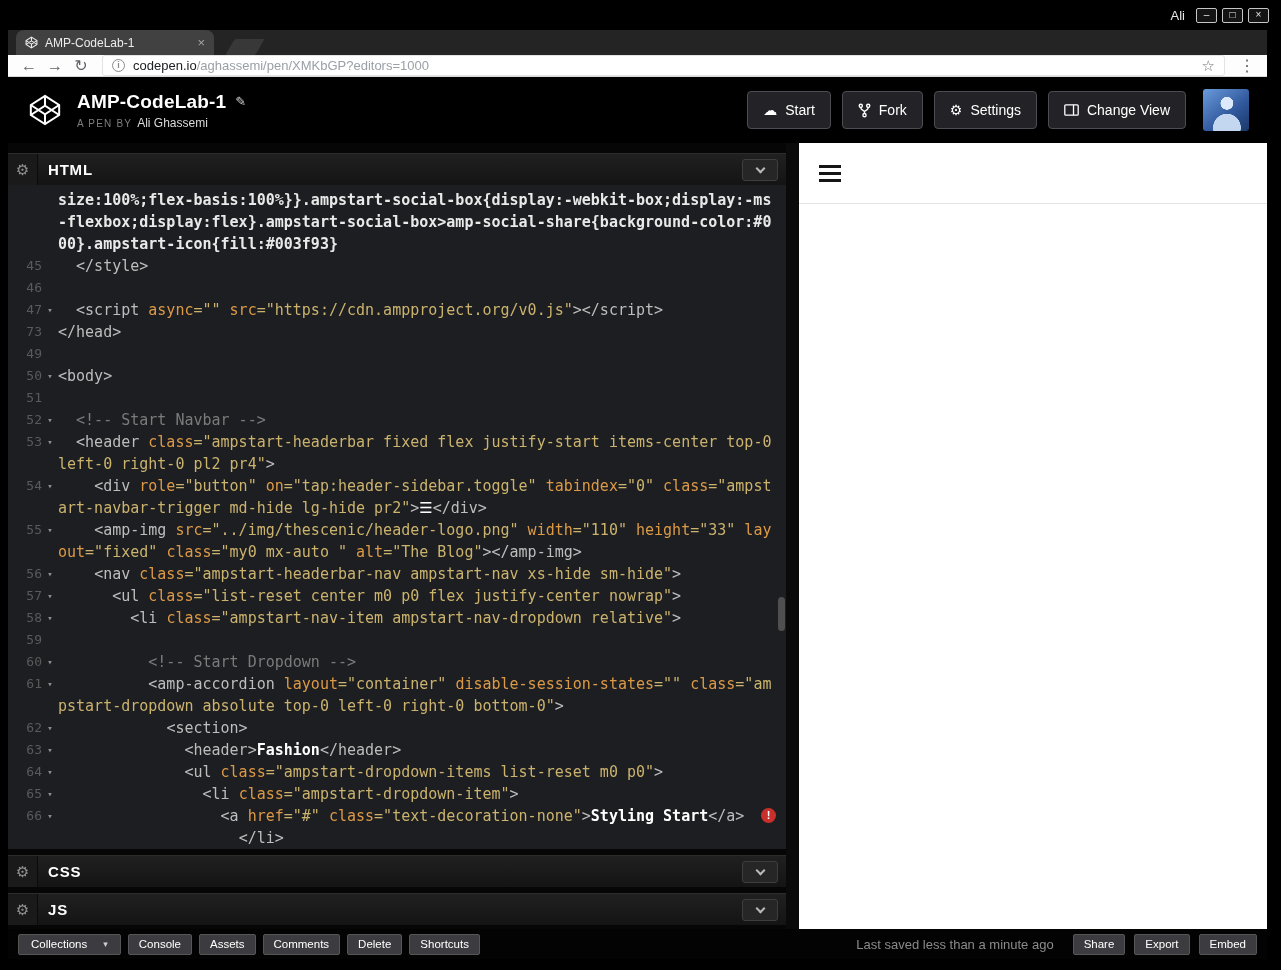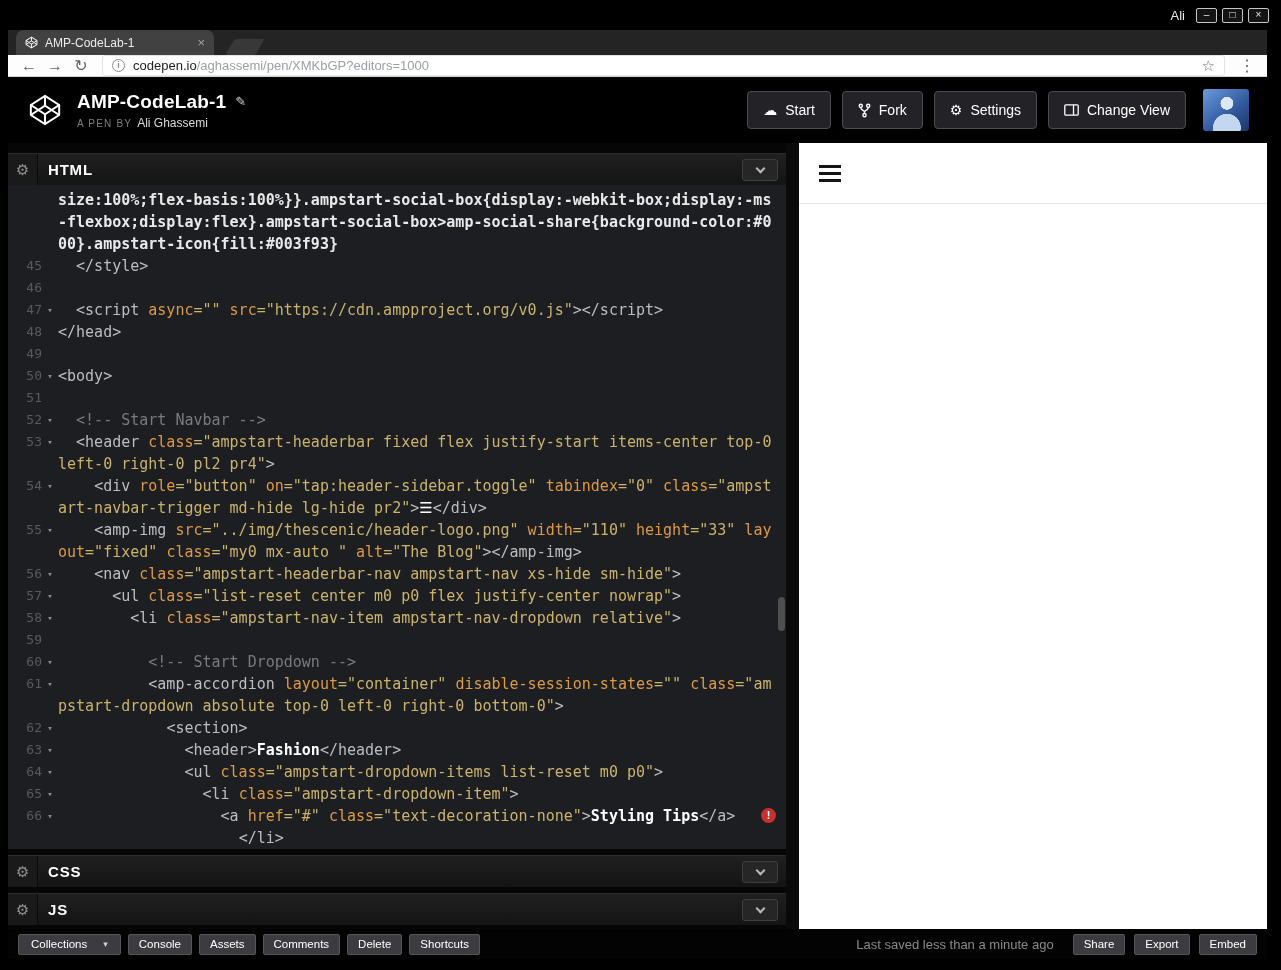--- a/index.html
+++ b/index.html
@@ -220,21 +220,21 @@
                     <span class="lnum">46</span>
                     <span class="fold"></span>
                     <span class="code-text"></span>
                   </div>
                   <div class="code-line">
                     <span class="lnum">47</span>
                     <span class="fold">▾</span>
                     <span class="code-text"><span class="tk-tag">  &lt;script </span><span class="tk-attr">async</span><span class="tk-str">="" </span><span class="tk-attr">src</span><span class="tk-str">="https://cdn.ampproject.org/v0.js"</span><span class="tk-tag">&gt;&lt;/script&gt;</span></span>
                   </div>
                   <div class="code-line">
-                    <span class="lnum">48</span>
+                    <span class="lnum">73</span>
                     <span class="fold"></span>
                     <span class="code-text"><span class="tk-tag">&lt;/head&gt;</span></span>
                   </div>
                   <div class="code-line">
                     <span class="lnum">49</span>
                     <span class="fold"></span>
                     <span class="code-text"></span>
                   </div>
                   <div class="code-line">
                     <span class="lnum">50</span>
@@ -312,21 +312,21 @@
                     <span class="code-text"><span class="tk-tag">              &lt;ul </span><span class="tk-attr">class</span><span class="tk-str">="ampstart-dropdown-items list-reset m0 p0"</span><span class="tk-tag">&gt;</span></span>
                   </div>
                   <div class="code-line">
                     <span class="lnum">65</span>
                     <span class="fold">▾</span>
                     <span class="code-text"><span class="tk-tag">                &lt;li </span><span class="tk-attr">class</span><span class="tk-str">="ampstart-dropdown-item"</span><span class="tk-tag">&gt;</span></span>
                   </div>
                   <div class="code-line">
                     <span class="lnum">66</span>
                     <span class="fold">▾</span>
-                    <span class="code-text"><span class="tk-tag">                  &lt;a </span><span class="tk-attr">href</span><span class="tk-str">="#" </span><span class="tk-attr">class</span><span class="tk-str">="text-decoration-none"</span><span class="tk-tag">&gt;</span><span class="tk-text">Styling Tips</span><span class="tk-tag">&lt;/a&gt;</span></span>
+                    <span class="code-text"><span class="tk-tag">                  &lt;a </span><span class="tk-attr">href</span><span class="tk-str">="#" </span><span class="tk-attr">class</span><span class="tk-str">="text-decoration-none"</span><span class="tk-tag">&gt;</span><span class="tk-text">Styling Start</span><span class="tk-tag">&lt;/a&gt;</span></span>
                     <span class="err-badge">!</span>
                   </div>
                   <div class="code-line">
                     <span class="lnum"></span>
                     <span class="fold"></span>
                     <span class="code-text"><span class="tk-tag">                    &lt;/li&gt;</span></span>
                   </div>
                 </div>
               <div class="scroll-thumb"></div>
             </div>

